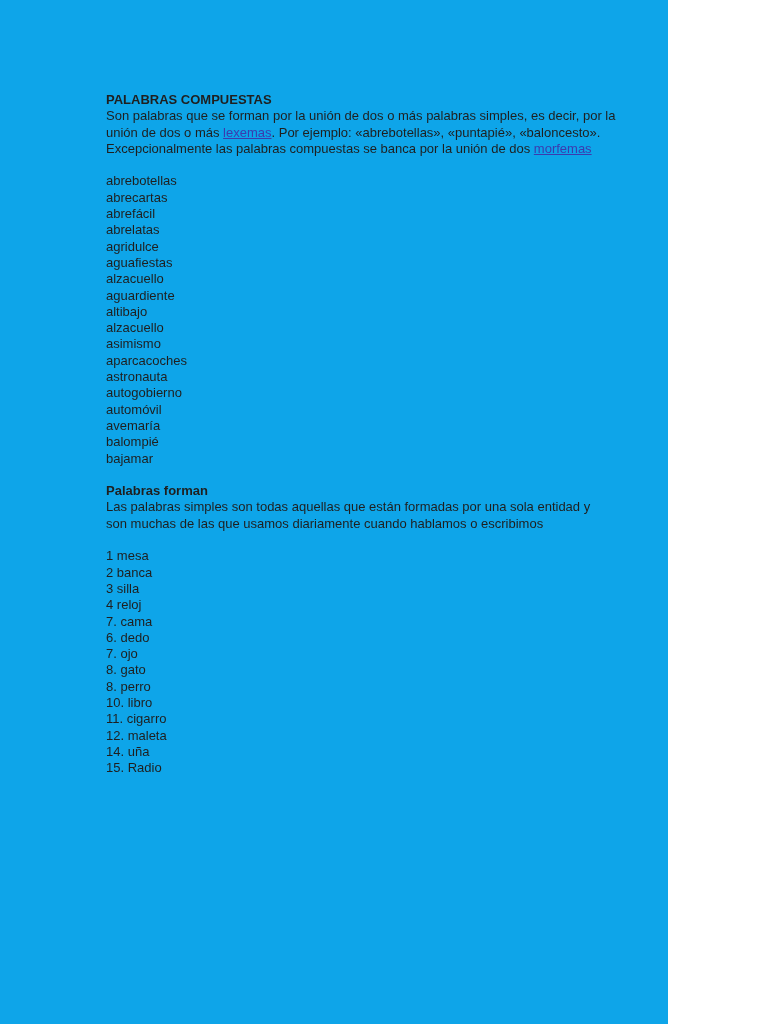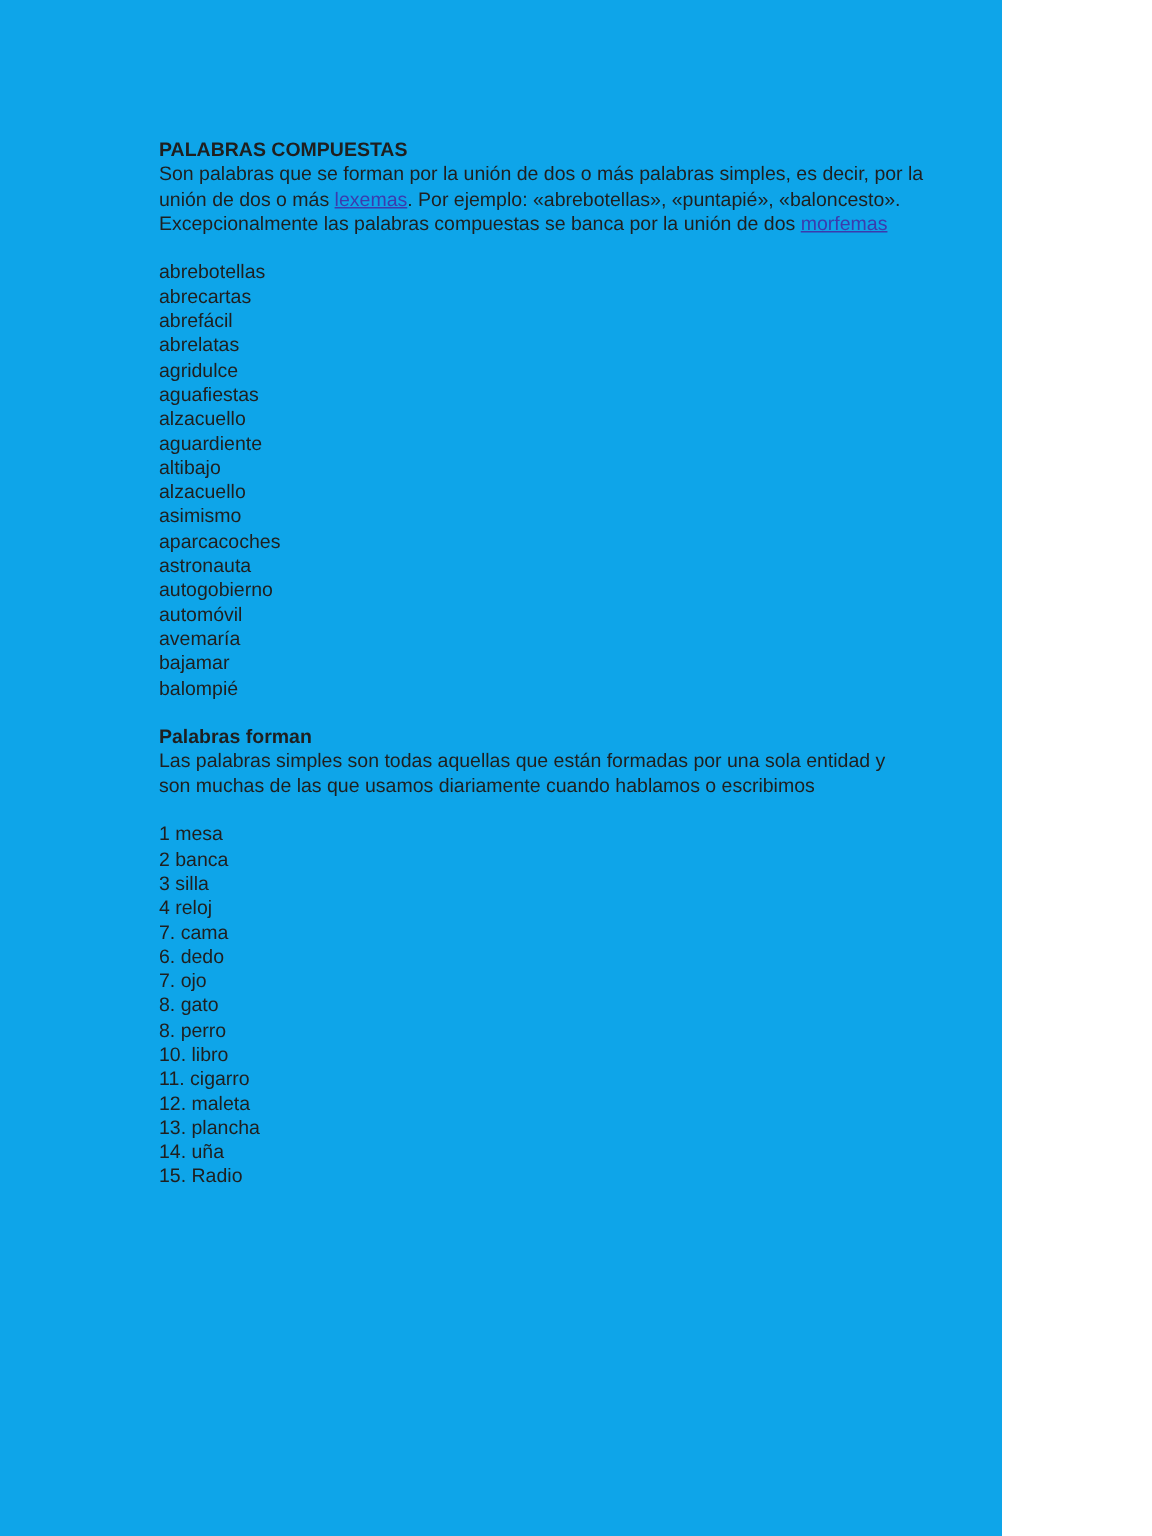--- a/index.html
+++ b/index.html
@@ -74,22 +74,22 @@
       <div class="line">alzacuello</div>
       <div class="line">aguardiente</div>
       <div class="line">altibajo</div>
       <div class="line">alzacuello</div>
       <div class="line">asimismo</div>
       <div class="line">aparcacoches</div>
       <div class="line">astronauta</div>
       <div class="line">autogobierno</div>
       <div class="line">automóvil</div>
       <div class="line">avemaría</div>
+      <div class="line">balompié</div>
       <div class="line">bajamar</div>
-      <div class="line">balompié</div>
     </div>
 
     <div class="gap"></div>
 
     <div class="line heading">Palabras forman</div>
 
     <div class="line">Las palabras simples son todas aquellas que están formadas por una sola entidad y</div>
     <div class="line">son muchas de las que usamos diariamente cuando hablamos o escribimos</div>
 
     <div class="gap"></div>
@@ -100,19 +100,18 @@
       <div class="line">3 silla</div>
       <div class="line">4 reloj</div>
       <div class="line">7. cama</div>
       <div class="line">6. dedo</div>
       <div class="line">7. ojo</div>
       <div class="line">8. gato</div>
       <div class="line">8. perro</div>
       <div class="line">10. libro</div>
       <div class="line">11. cigarro</div>
       <div class="line">12. maleta</div>
-      <div class="line">13. plancha</div>
       <div class="line">14. uña</div>
       <div class="line">15. Radio</div>
     </div>
 
   </div>
 </div>
 
 </body></html>

